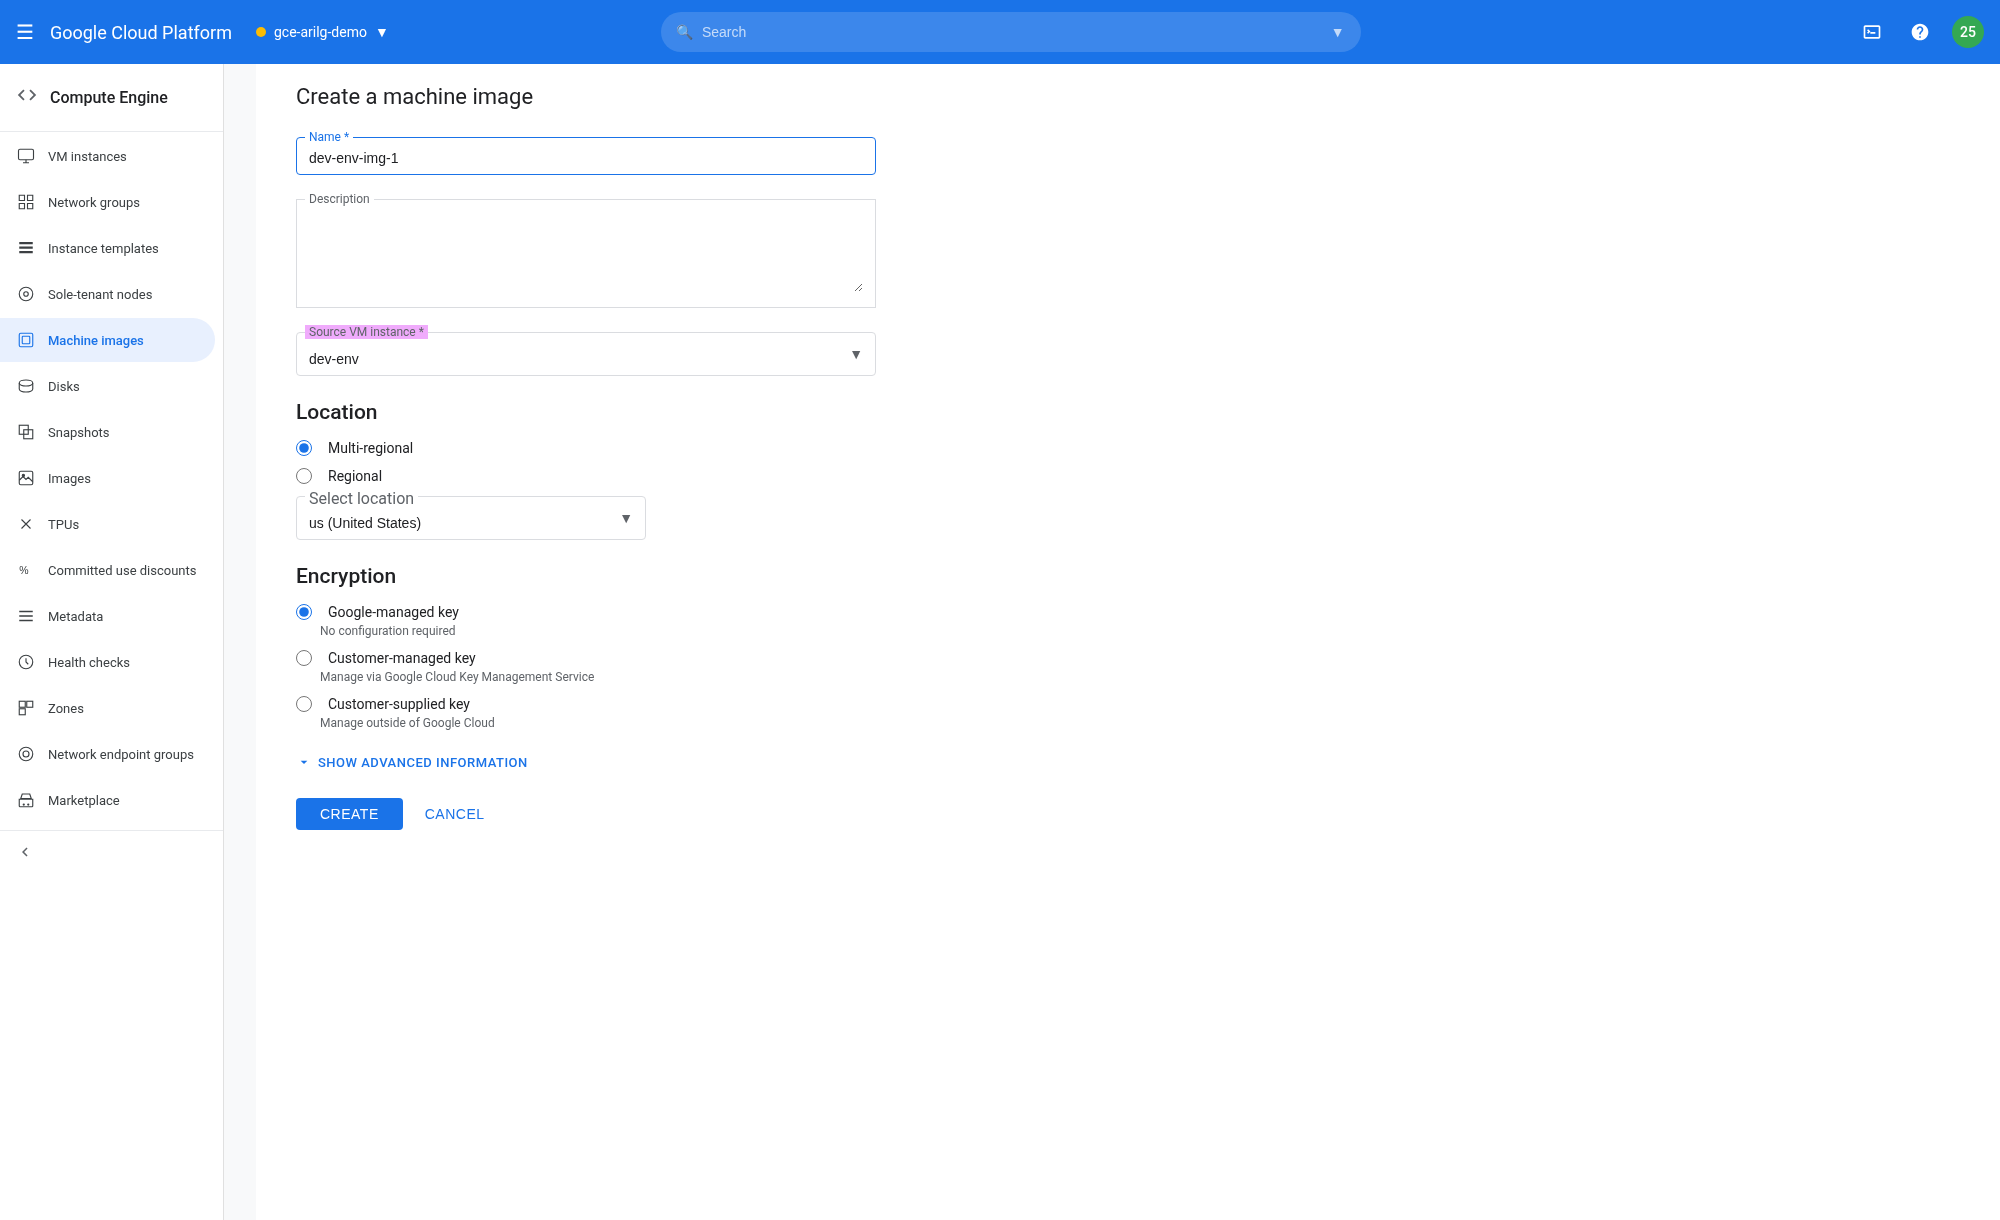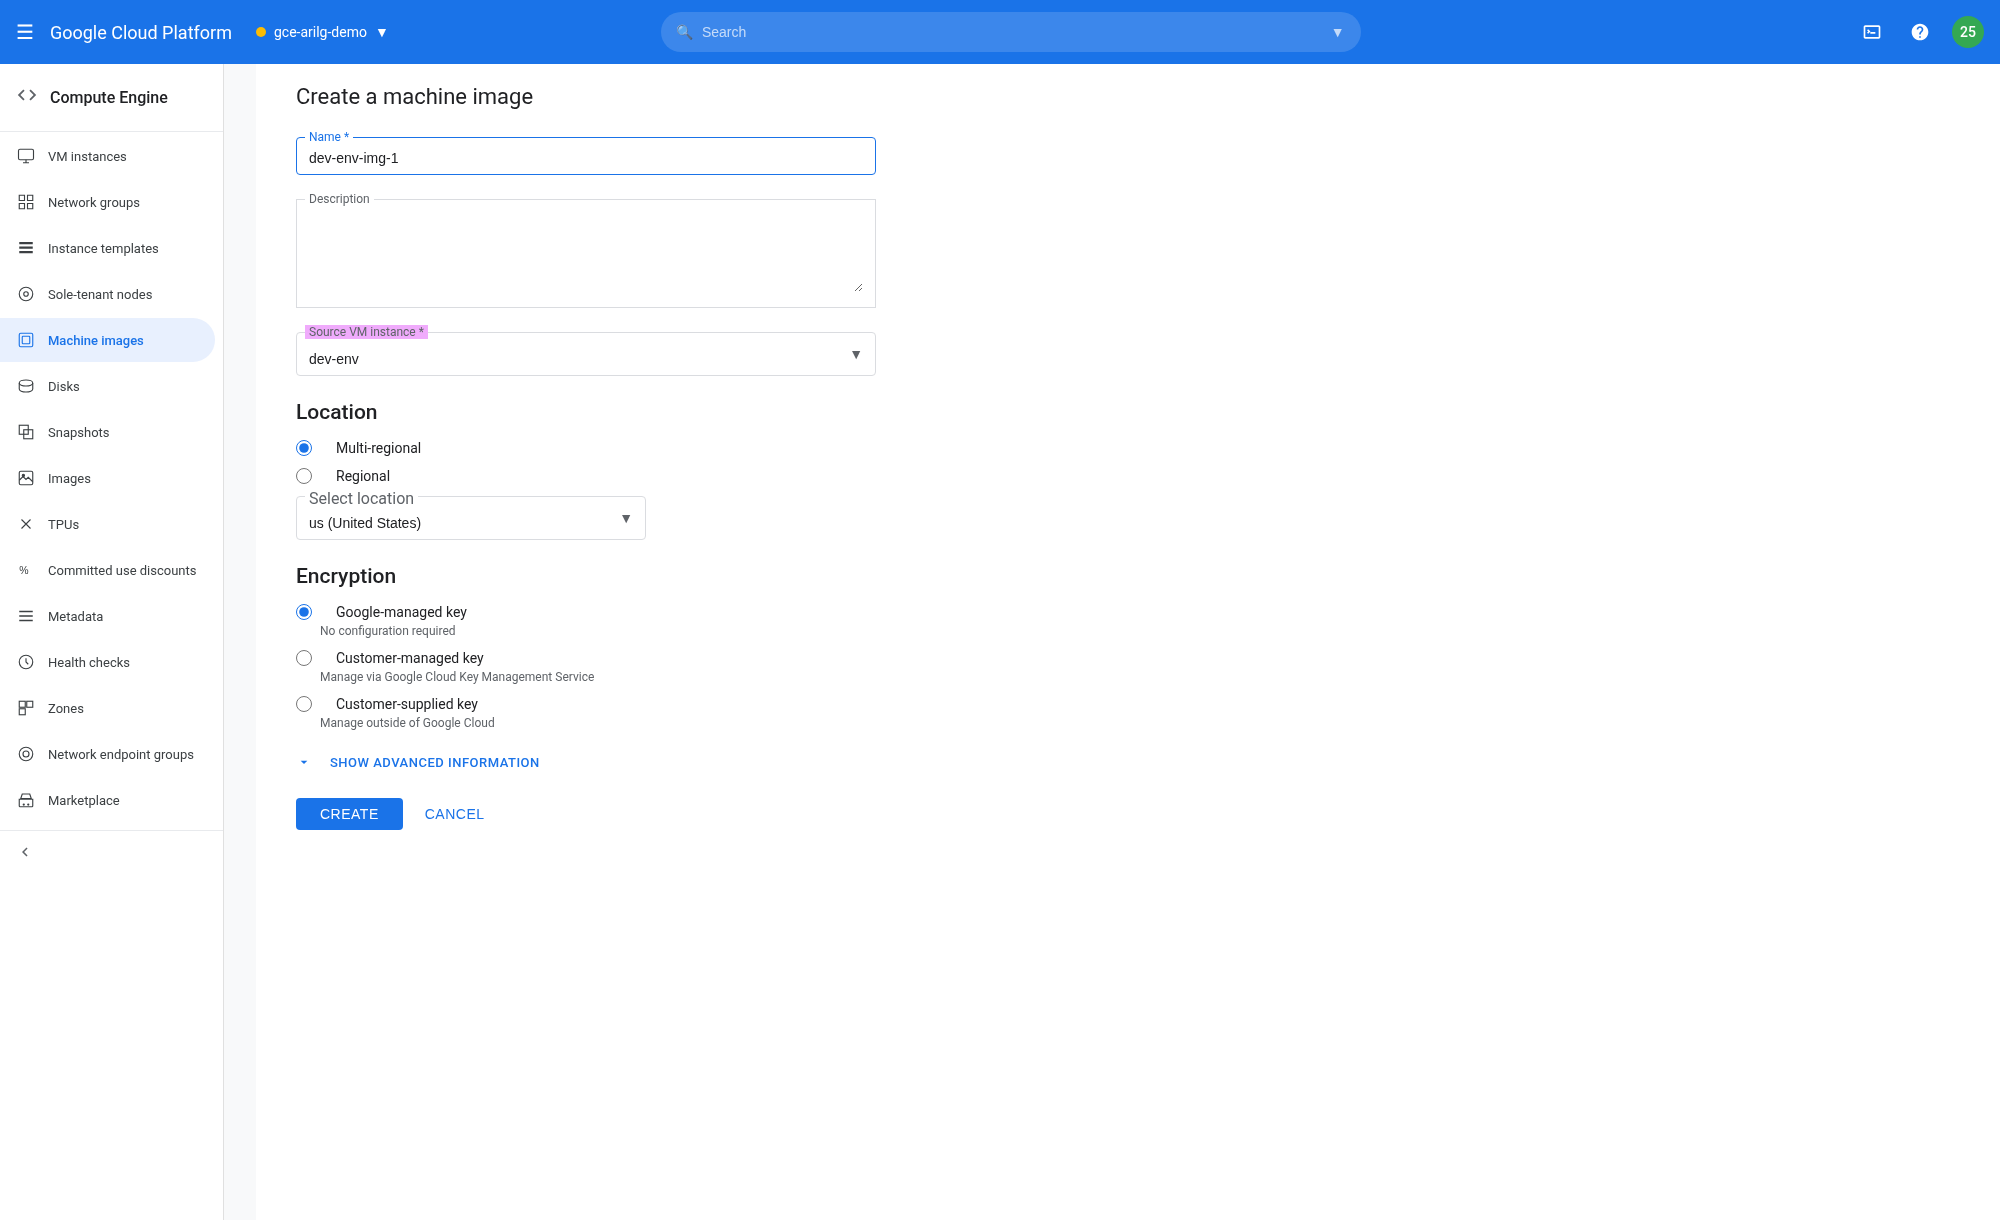--- a/index.html
+++ b/index.html
@@ -174,21 +174,21 @@
     }
     .select-arrow {
       position: absolute; right: 12px; top: 50%; transform: translateY(-50%);
       pointer-events: none; color: #5f6368;
     }
 
     .section-title { font-size: 21px; font-weight: 500; color: #202124; margin-bottom: 16px; }
 
     .radio-group { margin-bottom: 8px; }
     .radio-option {
-      display: flex; align-items: flex-start; gap: 24px;
+      display: flex; align-items: flex-start; gap: 16px;
       margin-bottom: 12px; cursor: pointer;
     }
     .radio-option input[type="radio"] { accent-color: #1a73e8; width: 16px; height: 16px; cursor: pointer; }
     .radio-label { font-size: 14px; color: #202124; }
 
     .location-select-wrap { margin-top: 4px; margin-bottom: 16px; }
     .location-select {
       position: relative;
       border: 1px solid #dadce0;
       border-radius: 4px;
@@ -207,21 +207,21 @@
       width: 100%; border: none; outline: none;
       font-size: 14px; color: #202124;
       background: transparent;
       appearance: none;
       cursor: pointer;
     }
 
     .radio-sub { font-size: 12px; color: #5f6368; margin-left: 24px; margin-top: -8px; margin-bottom: 12px; }
 
     .show-advanced {
-      display: flex; align-items: center; gap: 18px;
+      display: flex; align-items: center; gap: 6px;
       color: #1a73e8; cursor: pointer; font-size: 13px;
       font-weight: 500; margin-bottom: 28px;
       text-transform: uppercase; letter-spacing: 0.5px;
     }
 
     .action-bar { display: flex; gap: 6px; align-items: center; }
     .btn-create {
       background: #1a73e8; color: white;
       border: none; border-radius: 4px;
       padding: 8px 24px; font-size: 14px;

